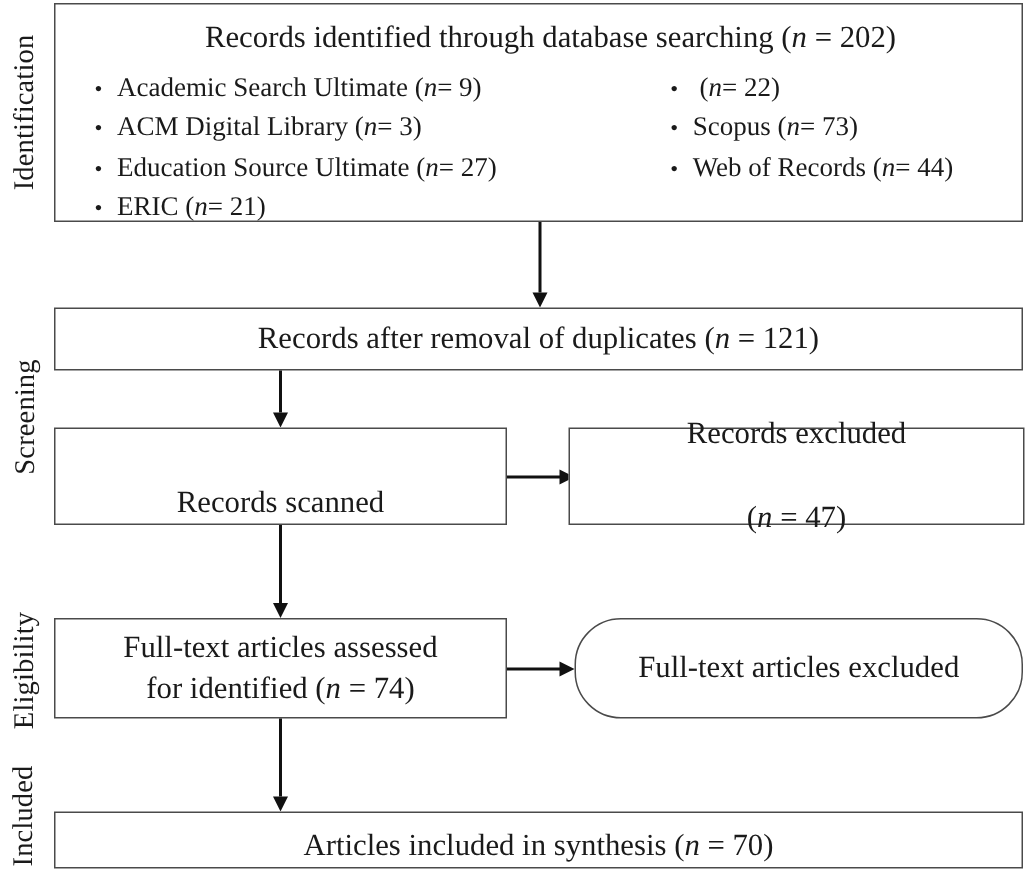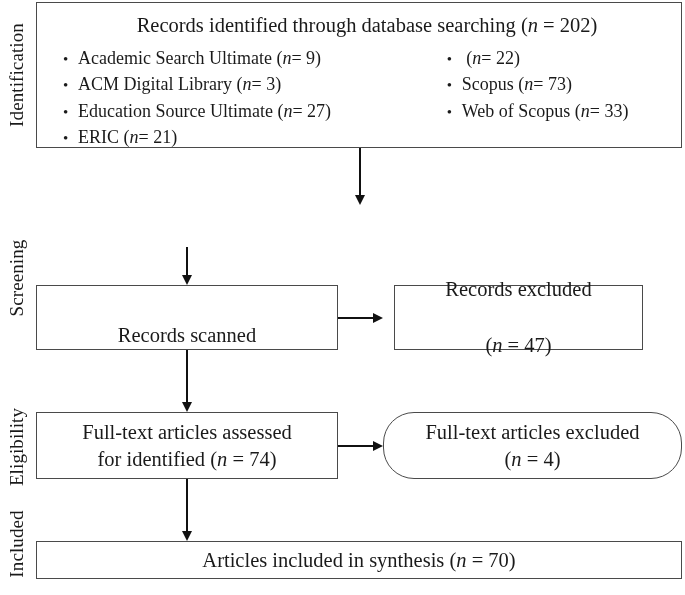--- a/index.html
+++ b/index.html
@@ -201,51 +201,56 @@
         <div class="source-item">
           <span class="bullet">•</span>
           <span>Scopus</span>
           <span>&nbsp;(</span>
             <span class="ital">n</span>
             <span> = 73)</span>
         </div>
 
         <div class="source-item">
           <span class="bullet">•</span>
-          <span>Web of Scopus</span>
-          <span>&nbsp;(</span>
-            <span class="ital">n</span>
-            <span> = 33)</span>
+          <span>Web of Records</span>
+          <span>&nbsp;(</span>
+            <span class="ital">n</span>
+            <span> = 44)</span>
         </div>
 
       </div>
     </div>
   </div>
 
   <div class="v-arrow" style="left:350px; top:148px; width:20px; height:57px;">
     <div class="shaft" style="height:47px;"></div>
     <div class="head"></div>
   </div>
 
+  <div class="box" style="left:36px; top:205px; width:646px; height:42px;">
+    <div class="box-line">
+      <span>Records after removal of duplicates (</span><span class="ital">n</span><span> = 121)</span>
+    </div>
+  </div>
 
   <div class="v-arrow" style="left:177px; top:247px; width:20px; height:38px;">
     <div class="shaft" style="height:28px;"></div>
     <div class="head"></div>
   </div>
 
   <div class="box" style="left:36px; top:285px; width:302px; height:65px;justify-content:flex-end;">
     <div class="box-line">Records scanned</div>
   </div>
 
   <div class="h-arrow" style="left:338px; top:308px; width:45px; height:20px;">
     <div class="shaft" style="width:37px;"></div>
     <div class="head"></div>
   </div>
 
-  <div class="box" style="left:394px; top:285px; width:249px; height:65px;gap:29px;">
+  <div class="box" style="left:379px; top:285px; width:304px; height:65px;gap:29px;">
     <div class="box-line">Records excluded</div>
     <div class="box-line">
       <span>(</span><span class="ital">n</span><span> = 47)</span>
     </div>
   </div>
 
   <div class="v-arrow" style="left:177px; top:350px; width:20px; height:62px;">
     <div class="shaft" style="height:52px;"></div>
     <div class="head"></div>
   </div>
@@ -257,29 +262,26 @@
     </div>
   </div>
 
   <div class="h-arrow" style="left:338px; top:436px; width:45px; height:20px;">
     <div class="shaft" style="width:37px;"></div>
     <div class="head"></div>
   </div>
 
   <div class="box" style="left:383px; top:412px; width:299px; height:67px;border-radius:31px;">
     <div class="box-line">Full-text articles excluded</div>
-    <div class="box-line">
-      <span>(</span><span class="ital">n</span><span> = 4)</span>
-    </div>
   </div>
 
   <div class="v-arrow" style="left:177px; top:479px; width:20px; height:62px;">
     <div class="shaft" style="height:52px;"></div>
     <div class="head"></div>
   </div>
 
-  <div class="box" style="left:36px; top:541px; width:646px; height:38px;">
+  <div class="box" style="left:36px; top:541px; width:646px; height:38px;justify-content:flex-end;">
     <div class="box-line">
       <span>Articles included in synthesis (</span><span class="ital">n</span><span> = 70)</span>
     </div>
   </div>
 
 </div>
 
 </body></html>

